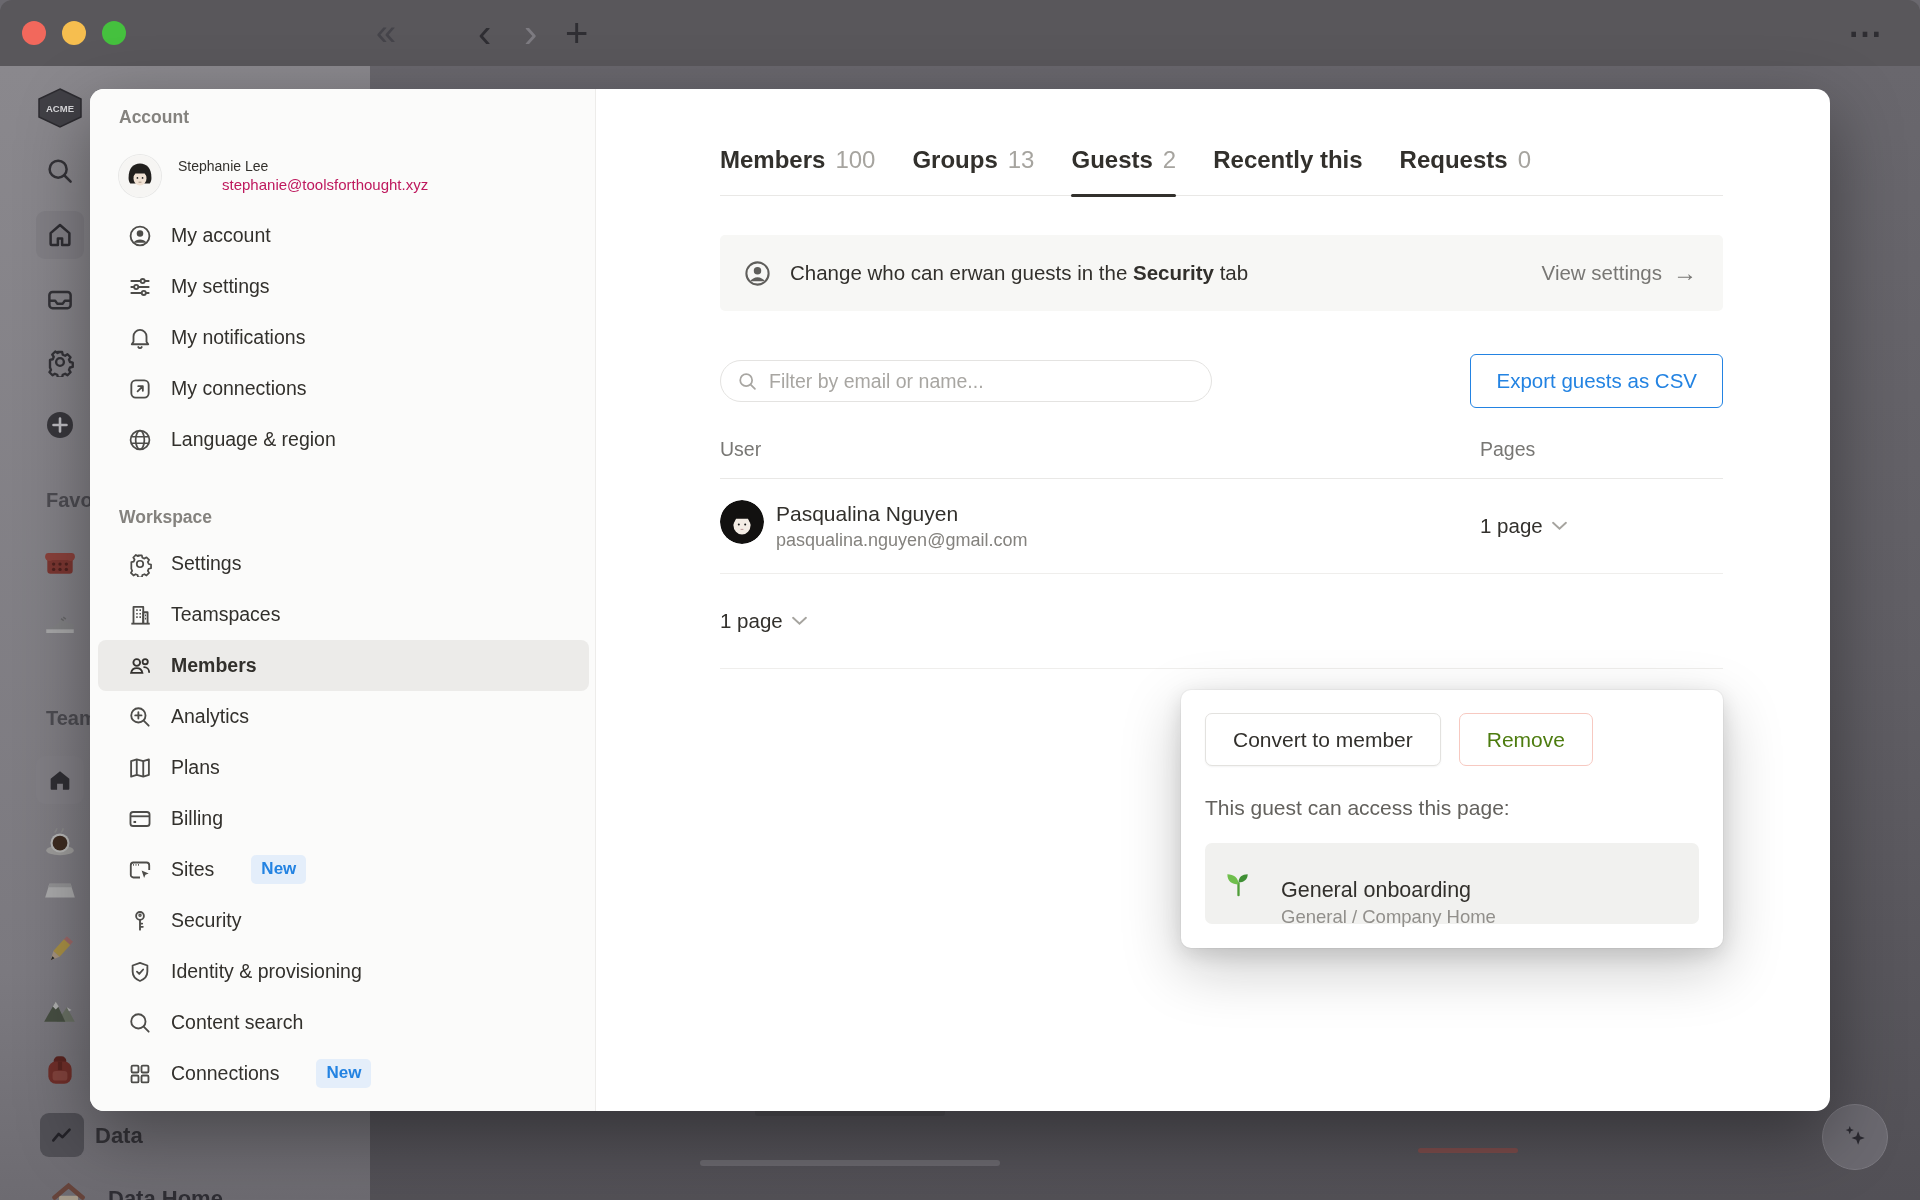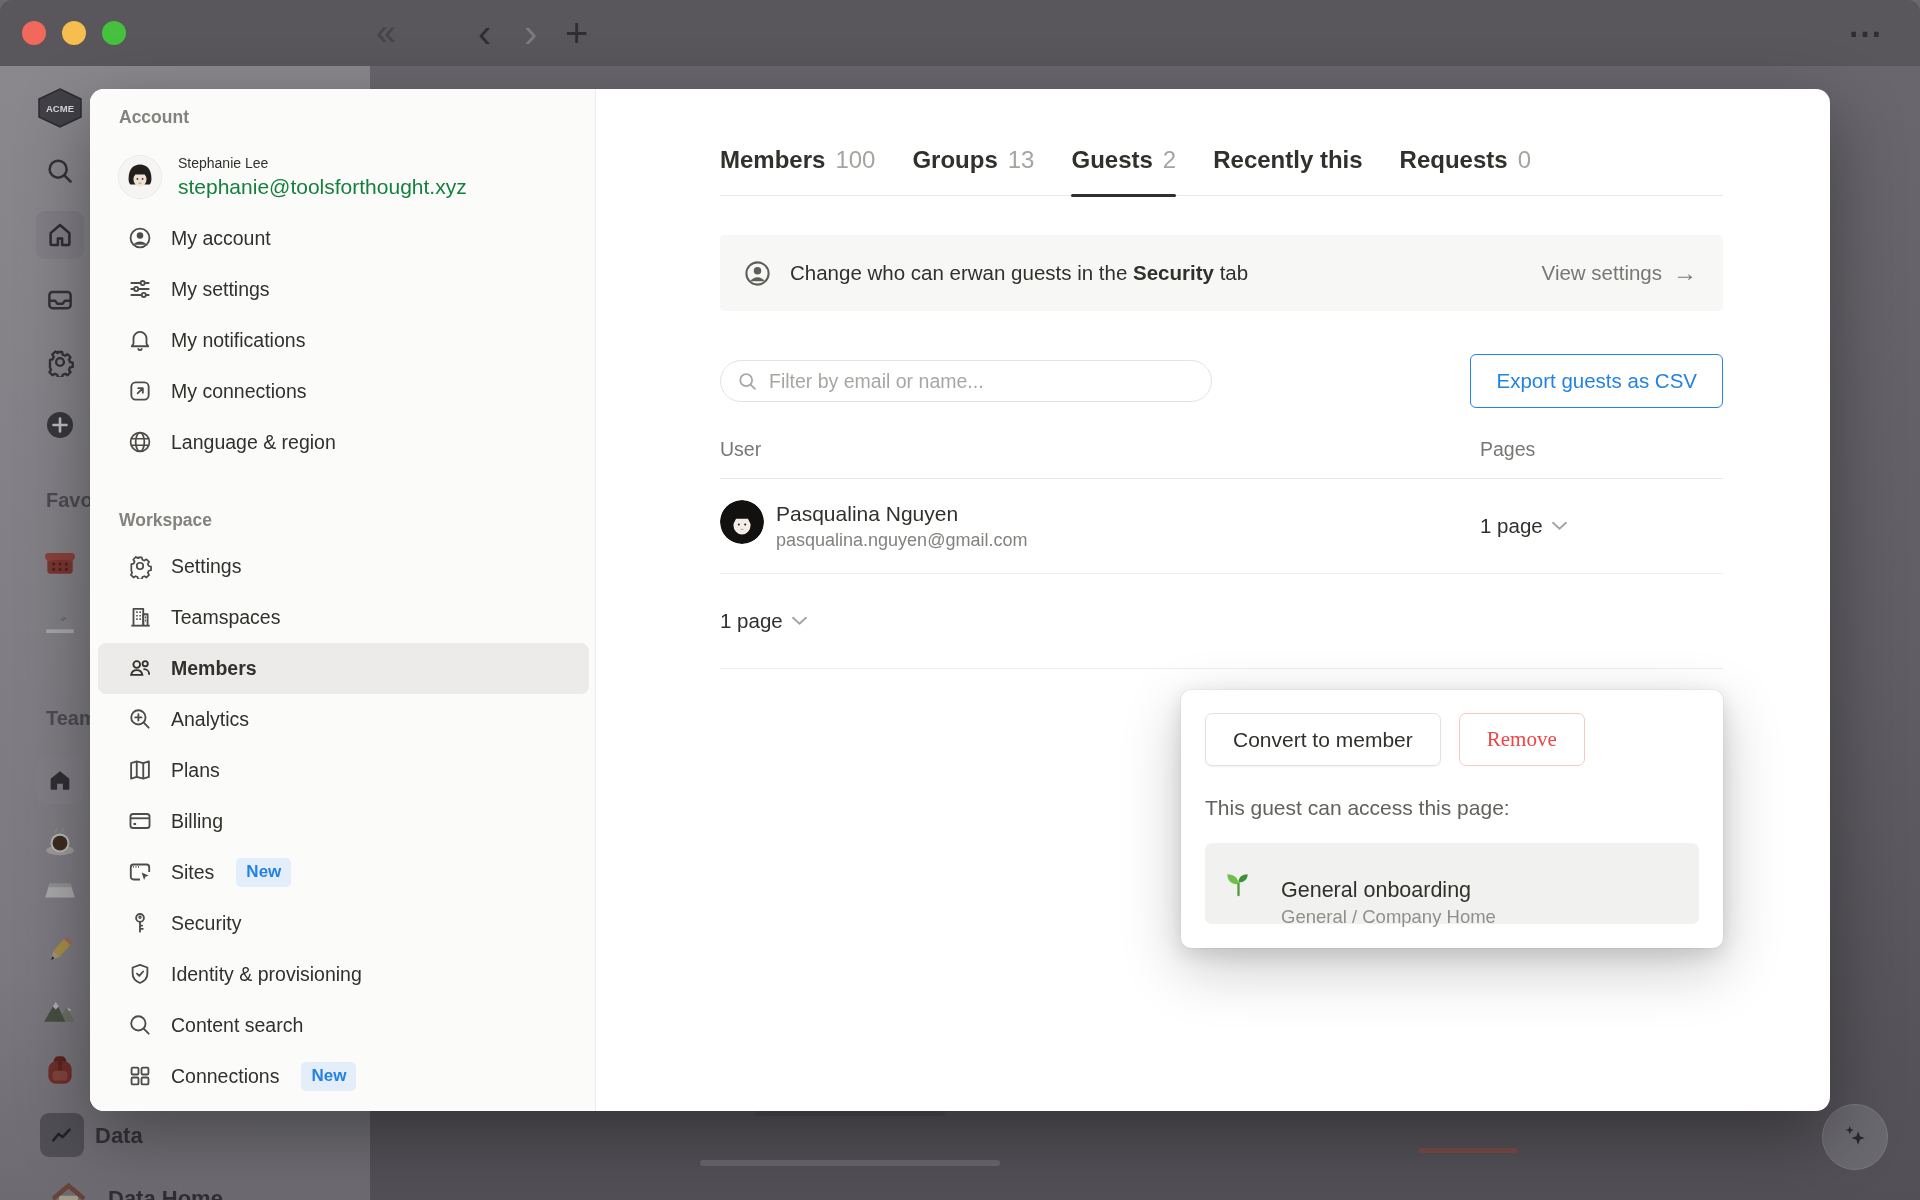--- a/index.html
+++ b/index.html
@@ -43,27 +43,27 @@
            background:#fff; border-radius:14px; box-shadow:0 24px 70px rgba(0,0,0,.38);
            display:flex; overflow:hidden; }
 
   
   .side { width:506px; flex:none; background:#FBFBFA; border-right:1px solid #EDECEA;
           padding-top:18px; overflow:hidden; }
   .sec-h { margin-left:29px; font-size:17.5px; font-weight:700; color:#84827E; }
   .side-user { display:flex; align-items:center; gap:17px; margin:27px 0 13px 29px; }
   .side-user .av { width:42px; height:42px; border-radius:50%; box-shadow:0 0 0 1px rgba(0,0,0,.08); }
   .su-name { font-size:14px; font-weight:400; color:#32302C; line-height:1.25; }
-  .su-mail { font-size:21px; color:#15803d; line-height:1.3; }
+  .su-mail { font-size:15px; color:#be185d; line-height:1.3;margin-left:44px; }
   .mrow { margin:0 6px 0 8px; padding-left:29px; height:51px; border-radius:8px;
           display:flex; align-items:center; gap:18px; font-size:19.5px; color:#32302C; cursor:default; }
   .mrow svg { flex:none; }
   .mrow.sel { background:#ECEBE9; font-weight:700; }
   .ws-h { margin:42px 0 10px 29px; }
-  .badge-new { margin-left:4px; background:#E4EEFA; color:#2383E2; font-size:17px; font-weight:600;
+  .badge-new { margin-left:19px; background:#E4EEFA; color:#2383E2; font-size:17px; font-weight:600;
                padding:4px 10px 5px; border-radius:5px; }
 
   
   .main { flex:1; padding:0 107px 0 124px; position:relative; }
   .tabs { display:flex; gap:37px; margin-top:57px; border-bottom:1px solid #E9E8E6; }
   .tab { position:relative; padding-bottom:21px; font-size:24px; font-weight:600; color:#32302C;
          display:flex; gap:10px; cursor:default; white-space:nowrap; }
   .tab .cnt { color:#A6A49F; font-weight:400; }
   .tab.active::after { content:""; position:absolute; left:0; right:0; bottom:-2px; height:3px;
                        background:#32302C; border-radius:2px; }
@@ -99,21 +99,21 @@
   
   .popover { position:absolute; left:1181px; top:690px; width:542px; background:#fff;
              border-radius:10px; padding:23px 24px 24px;
              box-shadow:0 0 0 1px rgba(15,15,15,.03), 0 6px 20px rgba(15,15,15,.12), 0 20px 60px rgba(15,15,15,.22);
              z-index:5; }
   .pop-btns { display:flex; gap:18px; }
   .btn-convert { height:53px; padding:0 27px; border-radius:7px; border:1px solid #E3E2DF;
                  background:#fff; font-size:21px; color:#32302C; font-family:"Liberation Sans", sans-serif;
                  box-shadow:0 1px 2px rgba(0,0,0,.05); cursor:default; }
   .btn-remove { height:53px; padding:0 27px; border-radius:7px; border:1px solid #F7C9C1;
-                background:#fff; font-size:21px; color:#ef4444; font-family:Liberation Serif, serif; cursor:default; }
+                background:#fff; font-size:21px; color:#4d7c0f; font-family:Liberation Sans, sans-serif; cursor:default; }
   .pop-caption { margin-top:30px; font-size:21px; color:#63615D; }
   .pop-page { margin-top:23px; background:#F1F1EF; border-radius:7px; height:81px;
               display:flex; align-items:center; padding:0 10px 0 18px; gap:27px; cursor:default; }
   .pp-title { font-size:21.5px; font-weight:500; color:#32302C; line-height:1.3;margin-top:40px; }
   .pp-path { font-size:18.5px; color:#918F8B; line-height:1.35; }
 </style>
 </head>
 <body>
 
 <div class="stage">

